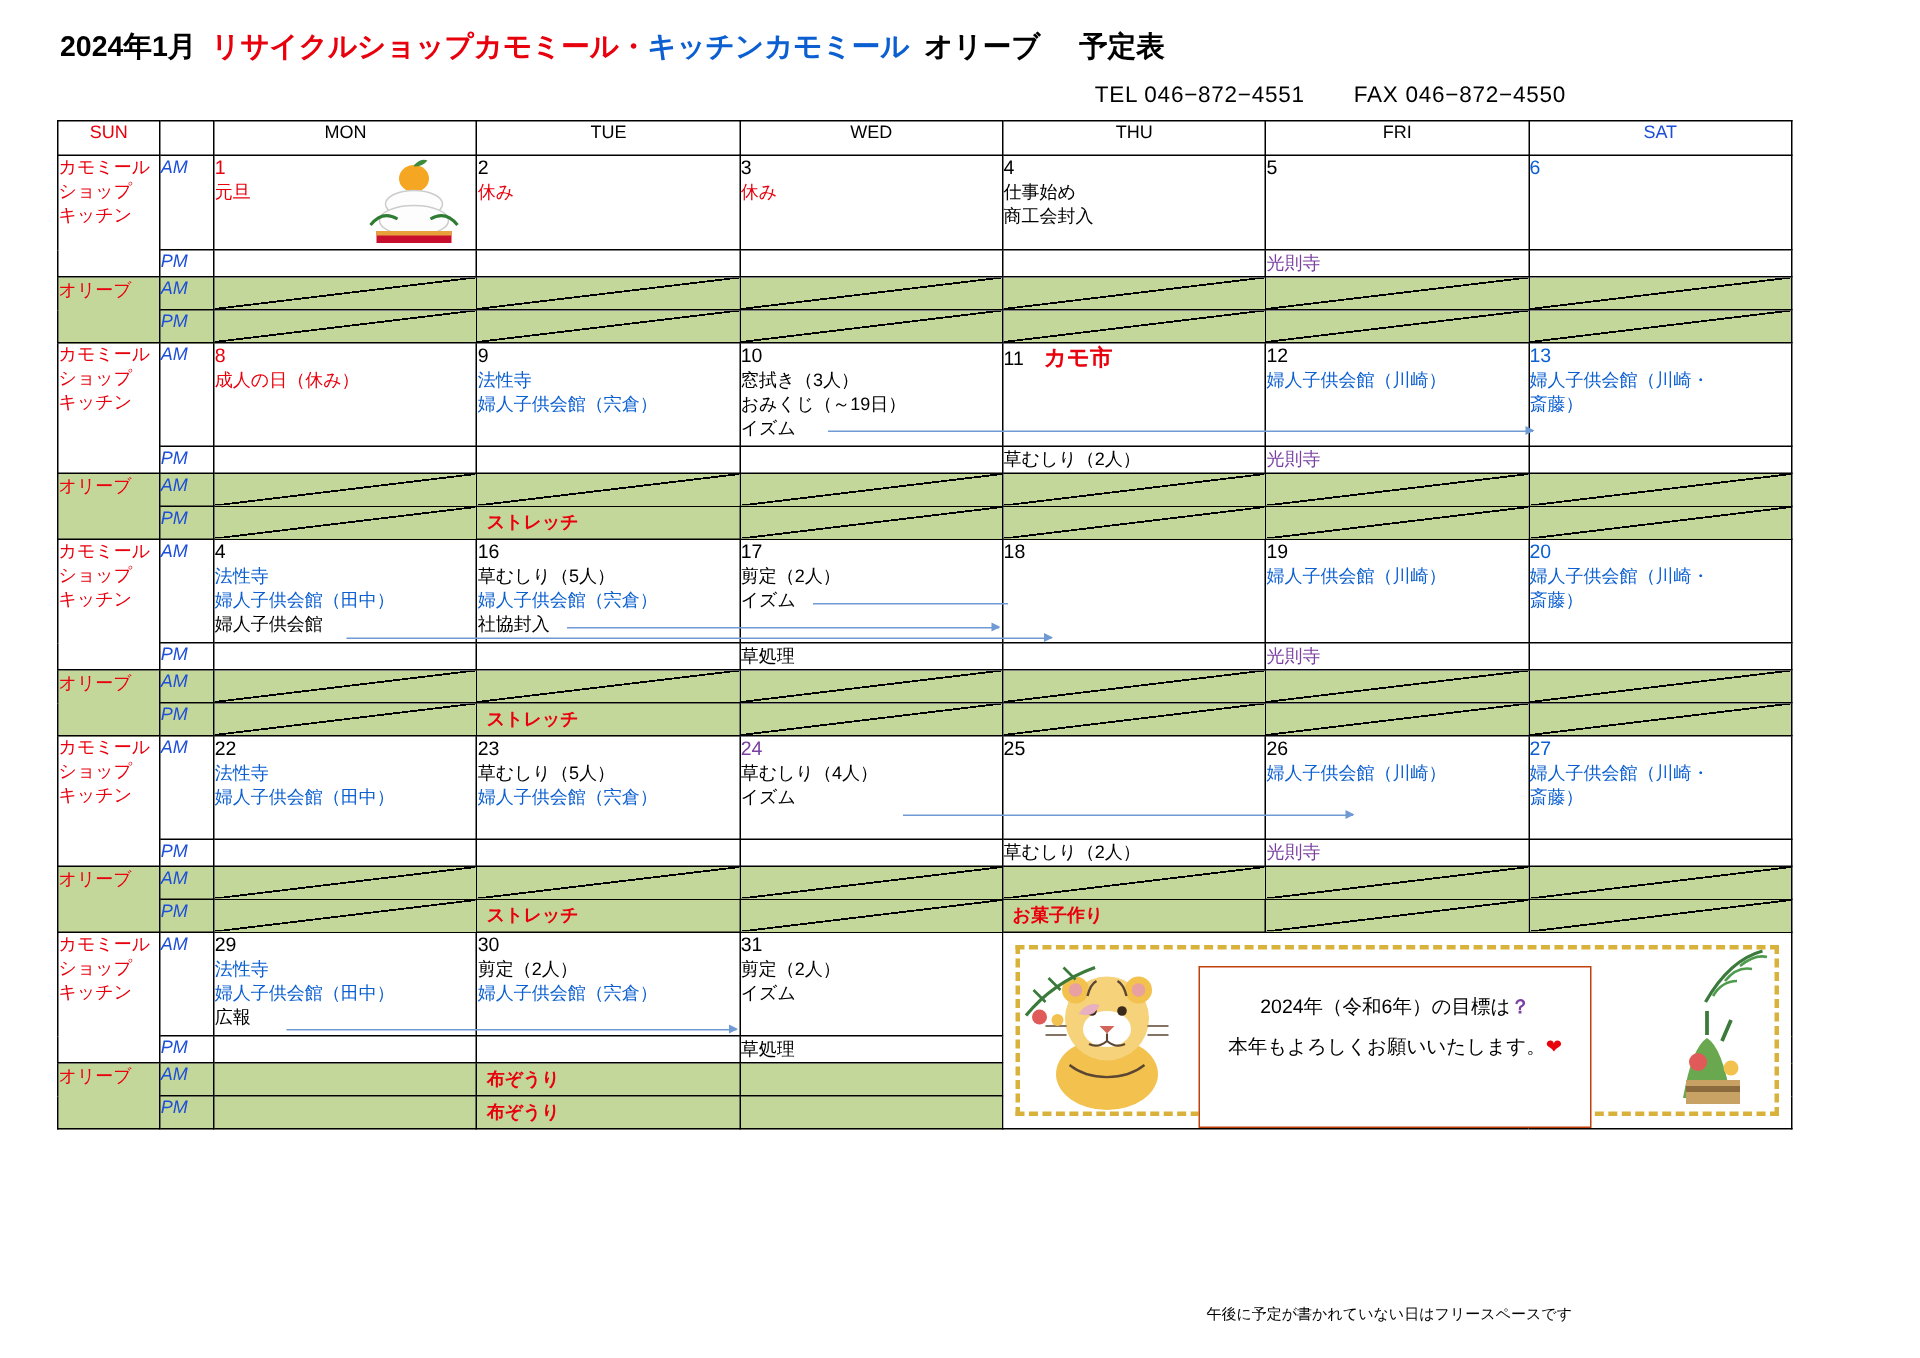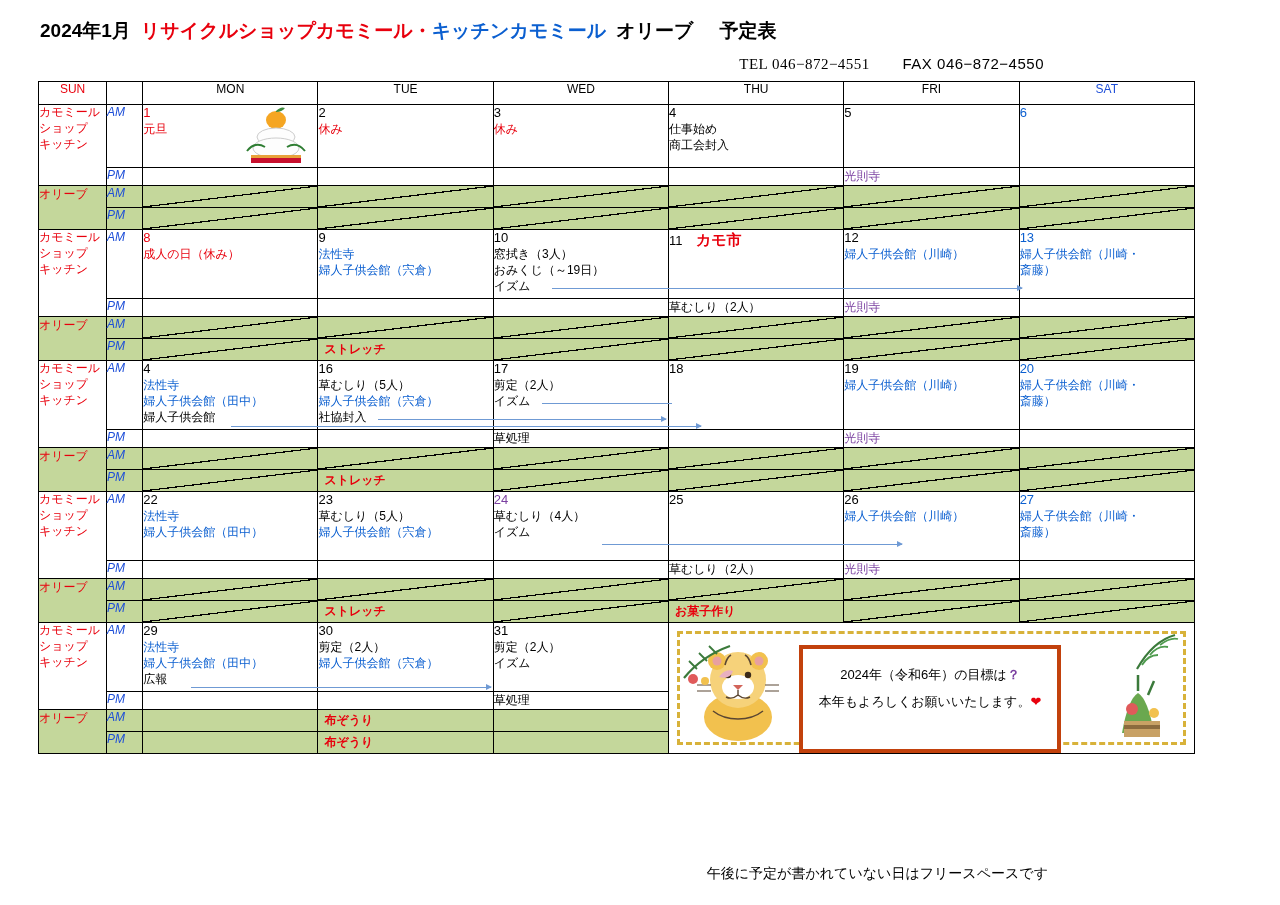--- a/index.html
+++ b/index.html
@@ -42,21 +42,21 @@
   .title-plan { color:#000; margin-left: 26px; }
 
   .contact-row {
     margin-top: 11px;
     text-align: right;
     font-size: 15px;
     letter-spacing: 0.5px;
     padding-right: 4px;
     white-space: nowrap;
   }
-  .contact-row .tel { margin-right: 28px; font-family: Liberation Serif, serif; }
+  .contact-row .tel { margin-right: 28px; }
 
   
   table.cal {
     border-collapse: collapse;
     table-layout: fixed;
     margin-top: 8px;
     width: 1157px;
     margin-left: 2px;
   }
   table.cal td, table.cal th {
@@ -174,21 +174,21 @@
     position: absolute;
     right: 8px; top: 2px;
     width: 66px; height: 58px;
   }
 
   
   .footnote {
     position: absolute;
     right: 36px;
     bottom: 22px;
-    font-size: 14px;
+    font-size: 10px;
     color: #000;
     white-space: nowrap;
   }
 
   
   .greet {
     position: absolute;
     border: 1px solid #000;
     background: #ffffff;
     box-sizing: border-box;
@@ -197,21 +197,21 @@
   .greet-inner {
     position:absolute;
     left: 8px; top: 8px; right: 8px; bottom: 8px;
     border: 3px dashed #d8b23a;
     box-sizing: border-box;
   }
   .greet-box {
     position: absolute;
     left: 130px; top: 22px;
     width: 262px; height: 108px;
-    border: 4px solid #c2410c;
+    border: 1px solid #c2410c;
     background: #fff;
     box-sizing: border-box;
     padding: 13px 12px;
     font-size: 13px;
     line-height: 2.0;
     text-align: center;
   }
   .greet-line2 { margin-top: 1px; font-family: Liberation Serif, serif; }
   .heart { color: #e8000d; }
   .qmark { color:#7a3fa0; font-weight:bold;}

